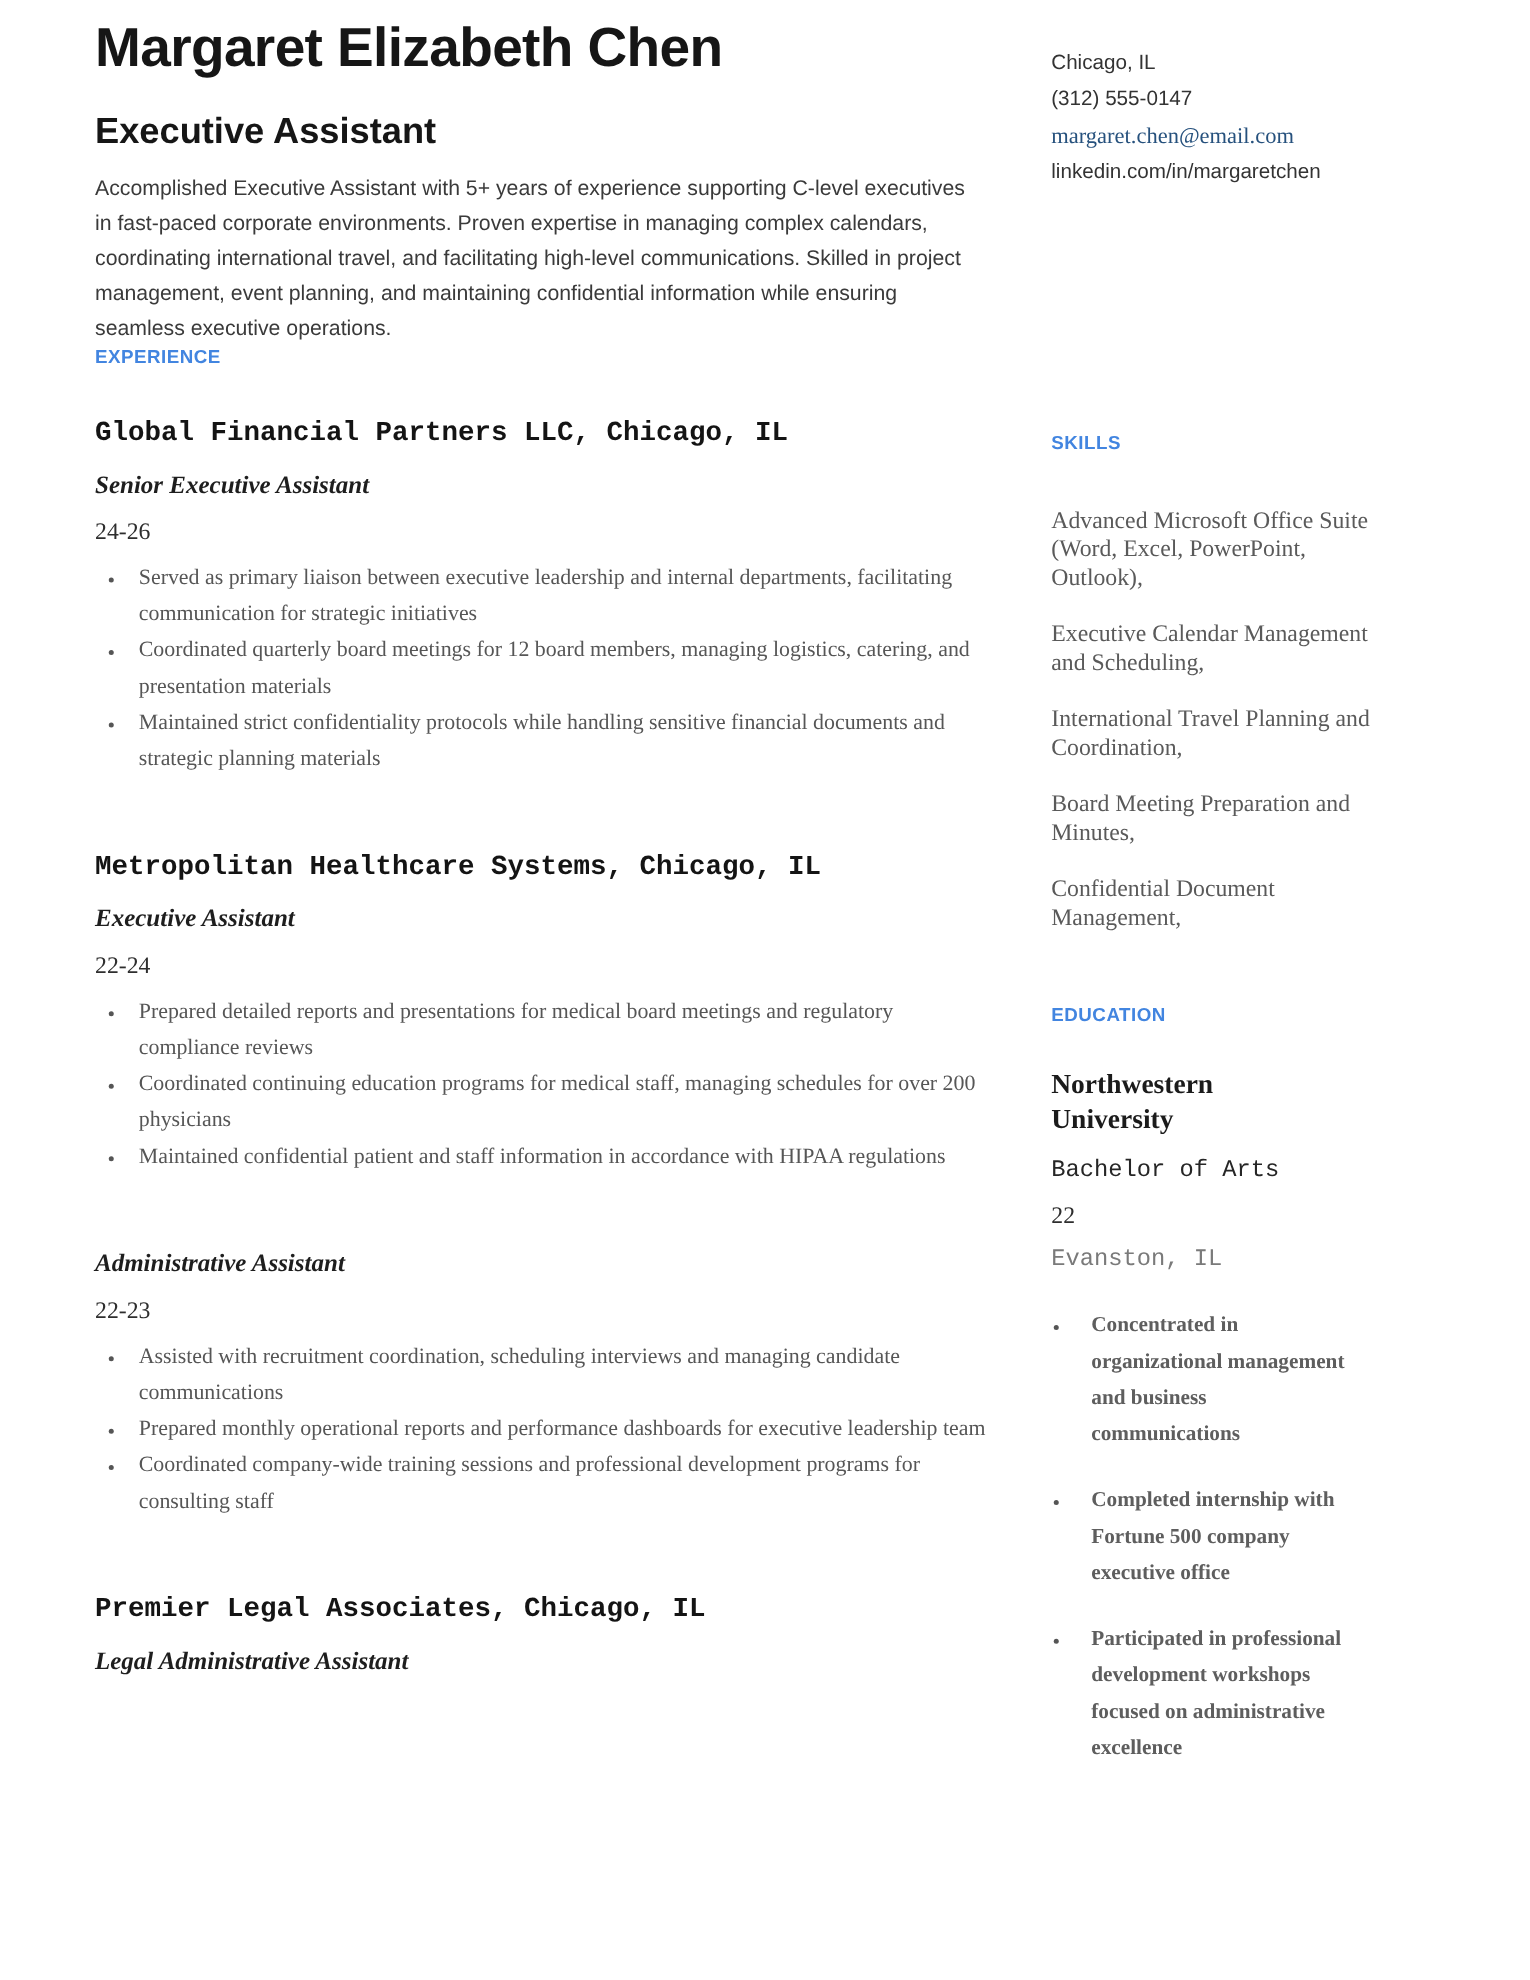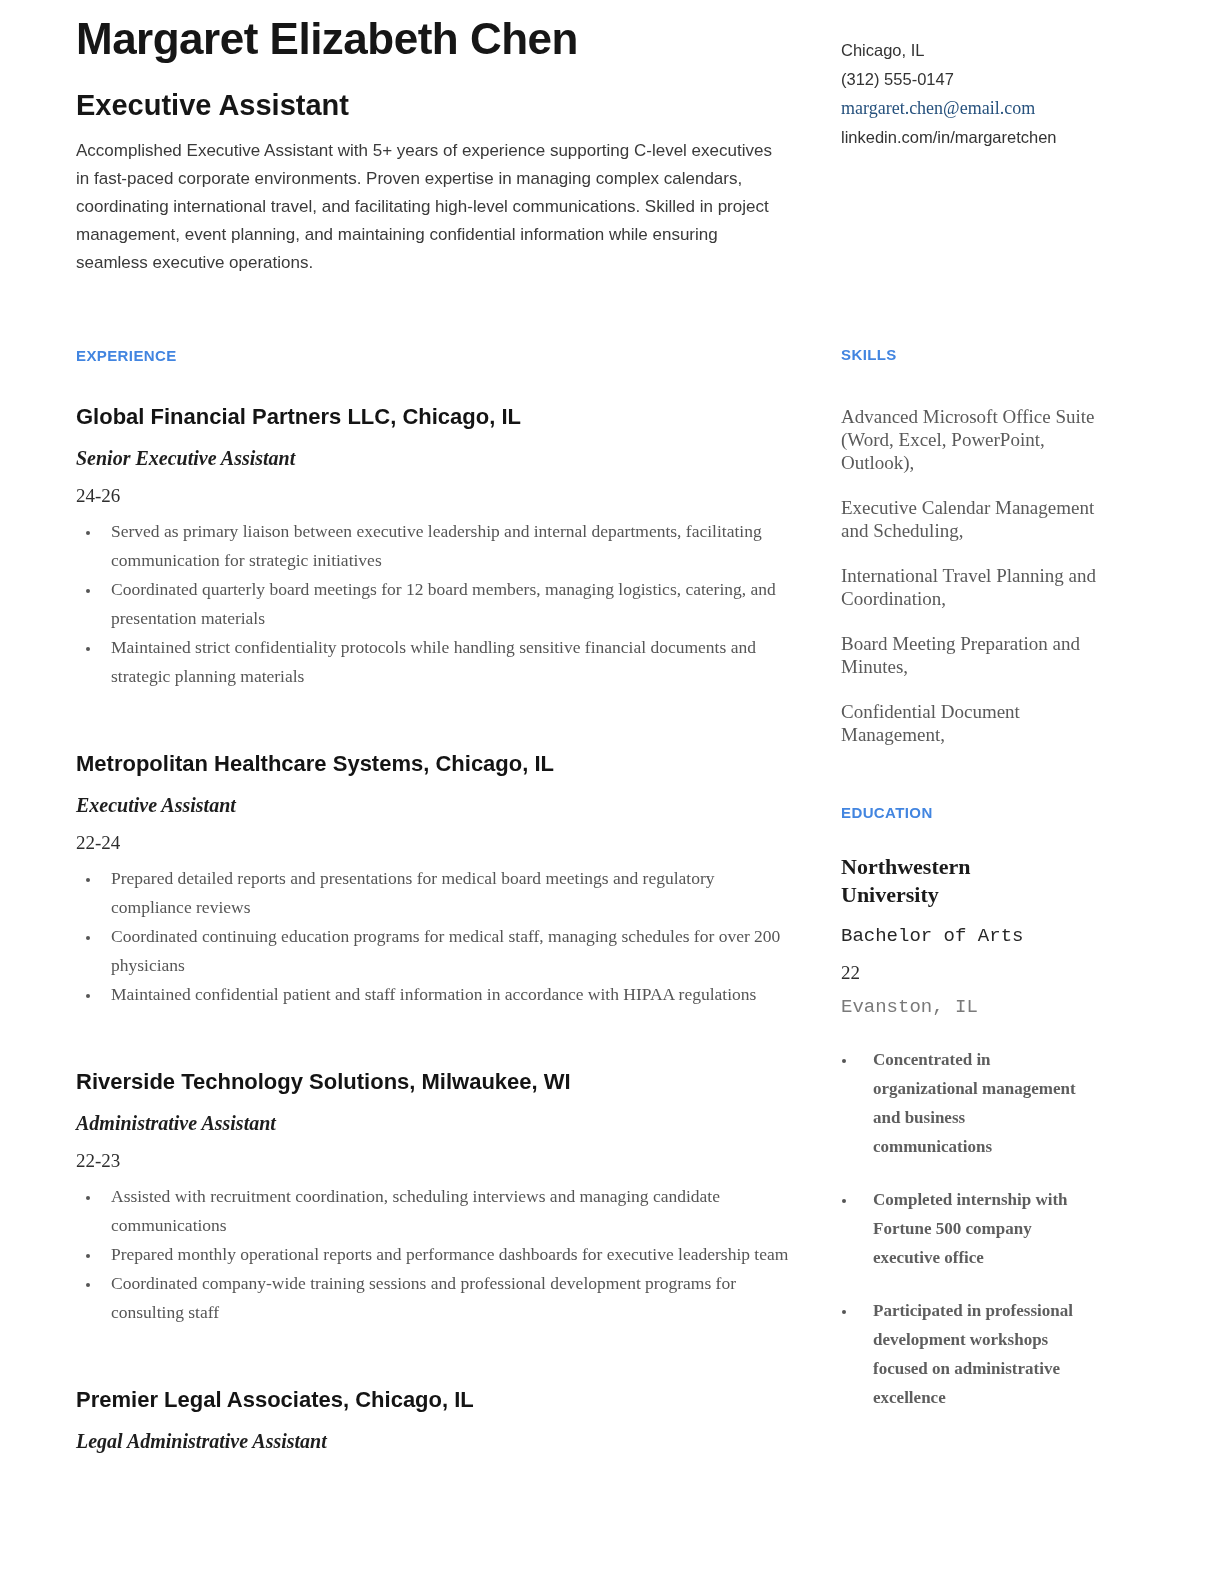--- a/index.html
+++ b/index.html
@@ -18,26 +18,26 @@
   }
   .person-title {
     margin-top:24px; font-size:29px; line-height:34px; font-weight:bold; color:#161616;
   }
   .summary {
     margin-top:15px; width:700px; font-size:17px; line-height:28px; color:#3a3a3a;
   }
   .section-label {
     font-size:15px; font-weight:bold; letter-spacing:0.4px; color:var(--accent,#4285e0);
   }
-  .experience { margin-top:70px; }
+  .experience { }
   .experience .section-label { margin-bottom:40px; }
 
   .job { margin-bottom:60px; }
   .company {
-    font-family:Liberation Sans, sans-serif; font-weight:bold;
+    font-family:Liberation Mono, monospace; font-weight:bold;
     font-size:22px; line-height:26px; color:#141414;
   }
   .job-title {
     margin-top:16px; font-family:"Liberation Serif", serif; font-style:italic;
     font-weight:bold; font-size:20px; line-height:24px; color:#1e1e1e;
   }
   .dates {
     margin-top:15px; font-family:"Liberation Serif", serif;
     font-size:19px; line-height:22px; color:#2e2e2e;
   }
@@ -115,21 +115,20 @@
     <ul class="job-bullets">
   <li>Prepared detailed reports and presentations for medical board meetings and regulatory compliance reviews</li>
 
   <li>Coordinated continuing education programs for medical staff, managing schedules for over 200 physicians</li>
 
   <li>Maintained confidential patient and staff information in accordance with HIPAA regulations</li>
 </ul>
   </article>
 
   <article class="job">
-    <h3 class="company">Riverside Technology Solutions, Milwaukee, WI</h3>
     <div class="job-title">Administrative Assistant</div>
     <div class="dates">22-23</div>
     <ul class="job-bullets">
   <li>Assisted with recruitment coordination, scheduling interviews and managing candidate communications</li>
 
   <li>Prepared monthly operational reports and performance dashboards for executive leadership team</li>
 
   <li>Coordinated company-wide training sessions and professional development programs for consulting staff</li>
 </ul>
   </article>

